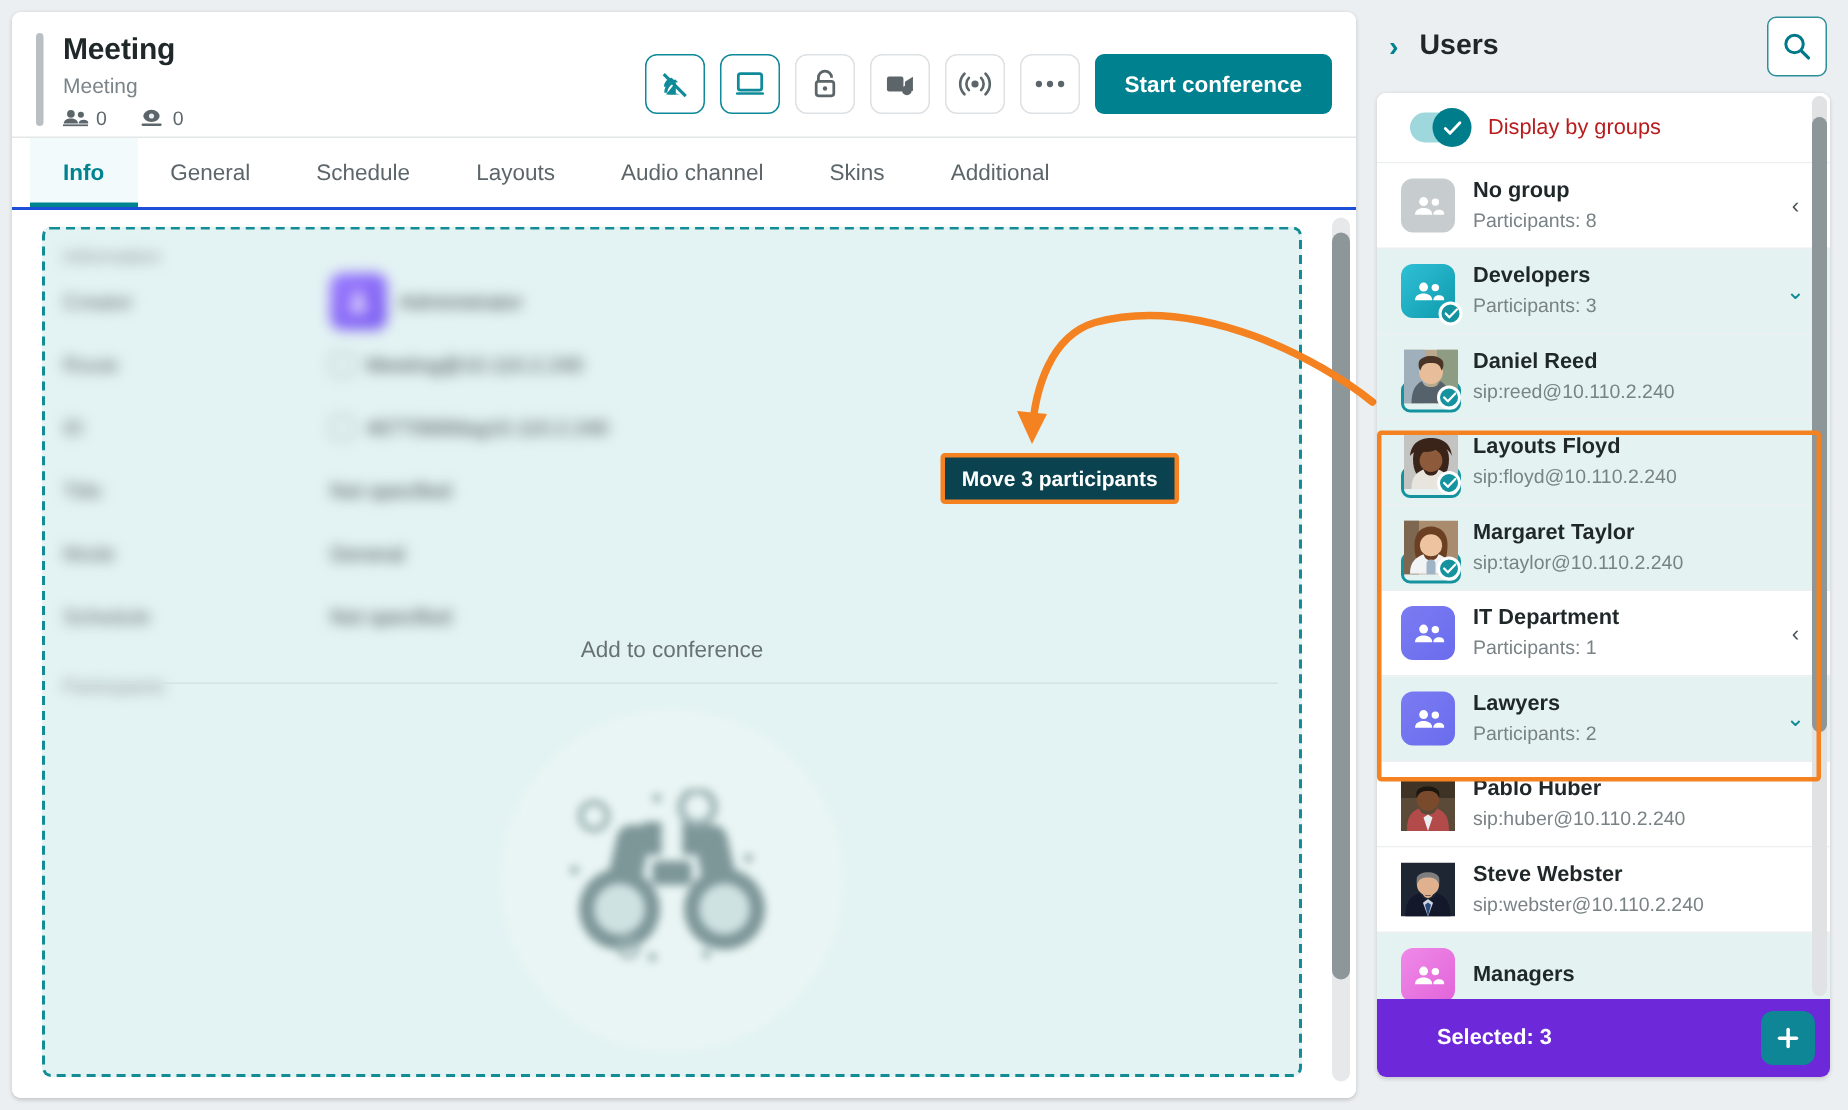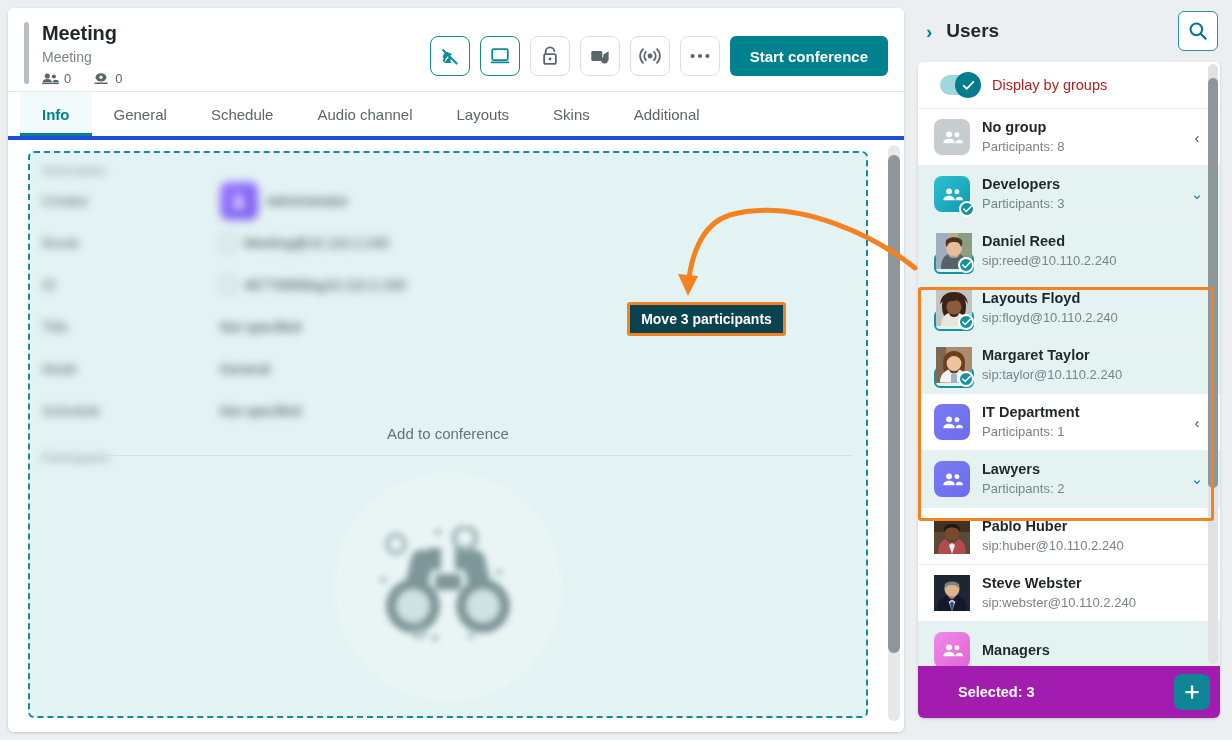--- a/index.html
+++ b/index.html
@@ -77,21 +77,21 @@
     background: #00818f; color: #fff;
     font-size: 15px; font-weight: bold;
     font-family: "Liberation Sans", sans-serif;
     cursor: pointer;
     display:flex; align-items:center;
   }
 
   .tabs {
     display: flex; align-items: stretch;
     height: 48px;
-    border-bottom: 4px solid #1d4ed8;
+    border-bottom: 2px solid #1d4ed8;
     background: #fff;
     padding-left: 12px;
   }
   .tab {
     padding: 0 22px;
     display: flex; align-items: center;
     font-size: 15px; color: #5c666a;
     cursor: pointer;
     position: relative;
   }
@@ -293,21 +293,21 @@
     border: 3px solid #f58220;
     border-radius: 3px;
     pointer-events: none;
     z-index: 5;
   }
 
   .bottom-bar {
     position: absolute;
     left: 0; right: 0; bottom: 0;
     height: 52px;
-    background: #a21caf;
+    background: #6d28d9;
     display: flex; align-items: center;
     padding: 0 10px 0 40px;
   }
   .sel-label { color: #fff; font-size: 14.5px; font-weight: bold; flex: 1; }
   .plus-btn {
     width: 36px; height: 36px; border-radius: 8px;
     background: #0e8695; border: none;
     color: #fff; font-size: 23px; line-height: 1;
     display: flex; align-items: center; justify-content: center;
     cursor: pointer;
@@ -409,22 +409,22 @@
           </svg>
         </div>
         <button class="start-btn">Start conference</button>
       </div>
     </div>
 
     <div class="tabs">
       <div class="tab active">Info</div>
       <div class="tab">General</div>
       <div class="tab">Schedule</div>
+      <div class="tab">Layouts</div>
       <div class="tab">Audio channel</div>
-      <div class="tab">Layouts</div>
       <div class="tab">Skins</div>
       <div class="tab">Additional</div>
     </div>
 
     <div class="lc-body">
       <div class="drop-zone">
 
         <div class="info-grid blurred">
           <div class="sec-label">Information</div>
           <div class="irow">

